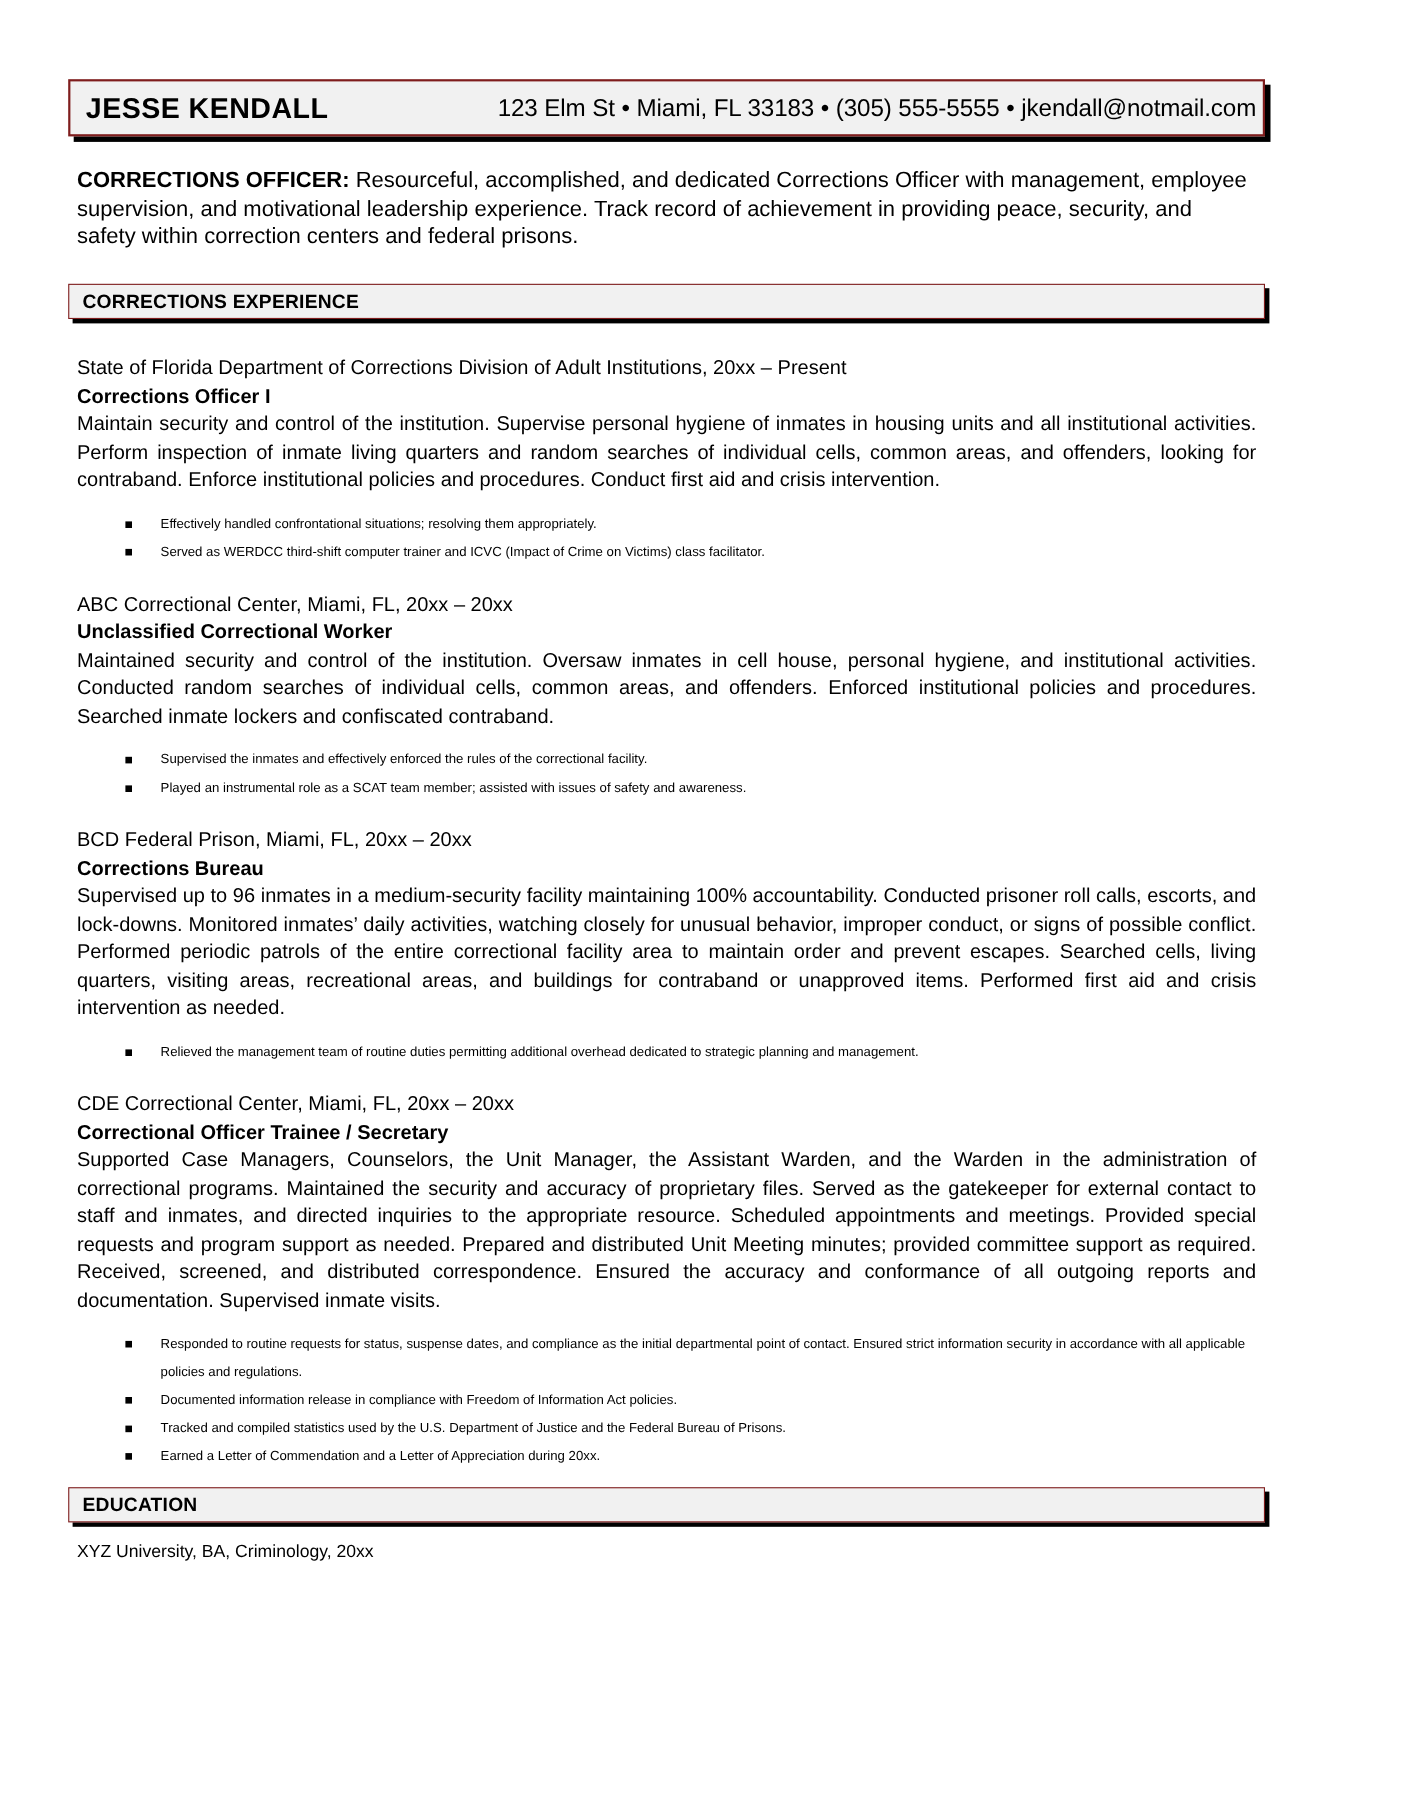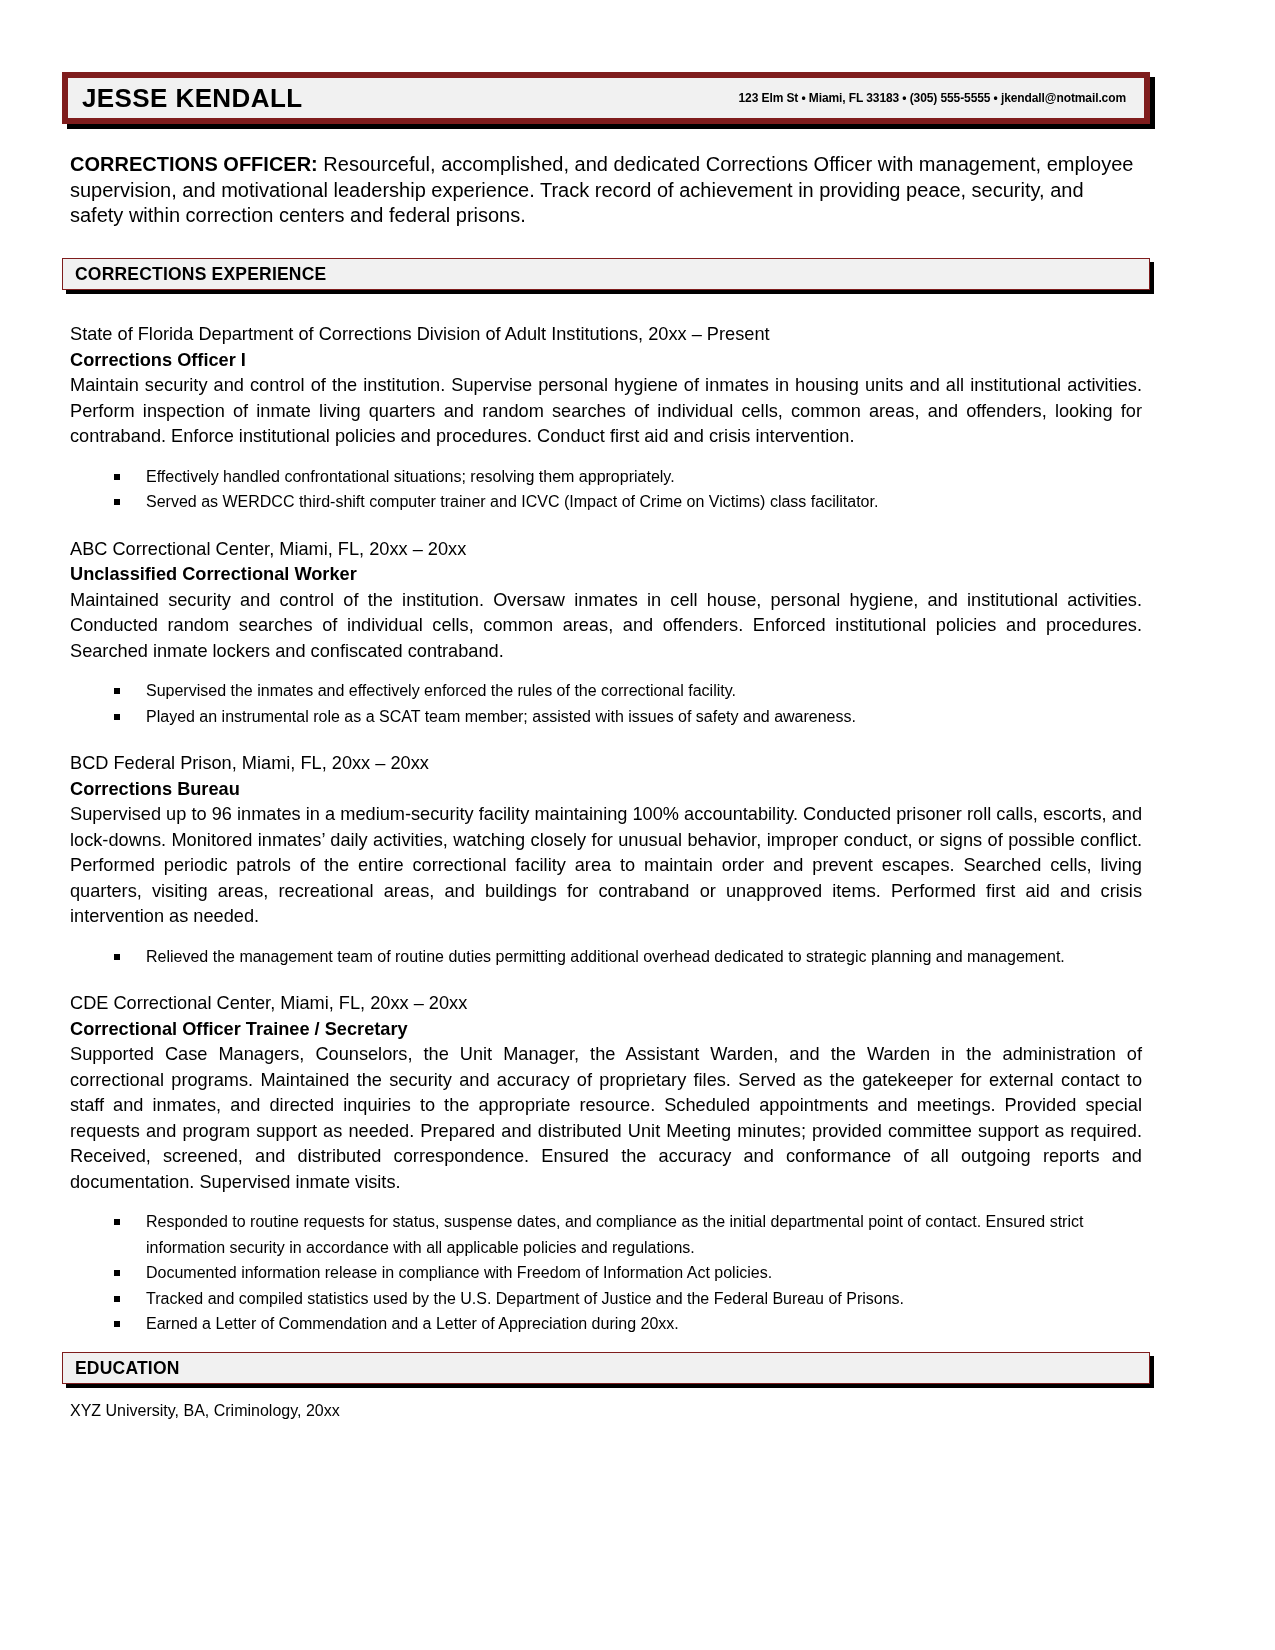--- a/index.html
+++ b/index.html
@@ -25,38 +25,38 @@
   }
 
   
   .header-band {
     position: absolute;
     left: 62px;
     top: 72px;
     width: 1088px;
     height: 52px;
     background: #f1f1f1;
-    border: 6px solid #7f1d1d;
+    border: 2px solid #7f1d1d;
     box-shadow: 5px 5px 0 0 #000000;
     display: flex;
     align-items: center;
     box-sizing: border-box;
   }
   .name {
     font-size: 26px;
     font-weight: bold;
     letter-spacing: 0.4px;
     padding-left: 14px;
     white-space: nowrap;
   }
   .contact {
-    font-size: 12px;
-    font-weight: bold;
+    font-size: 22px;
+    font-weight: normal;
     margin-left: auto;
-    padding-right: 18px;
+    padding-right: 6px;
     white-space: nowrap;
     letter-spacing: -0.1px;
   }
 
   
   .summary {
     position: absolute;
     left: 70px;
     top: 152px;
     width: 1072px;
@@ -111,21 +111,21 @@
     font-size: 18.2px;
     line-height: 25.5px;
     text-align: justify;
   }
   ul.bullets {
     margin: 14px 0 0 0;
     padding: 0 0 0 0;
     list-style: none;
   }
   ul.bullets li {
-    font-size: 16px;
+    font-size: 12px;
     line-height: 25.5px;
     position: relative;
     padding-left: 76px;
     margin: 0;
   }
   ul.bullets li::before {
     content: "";
     position: absolute;
     left: 44px;
     top: 10px;

